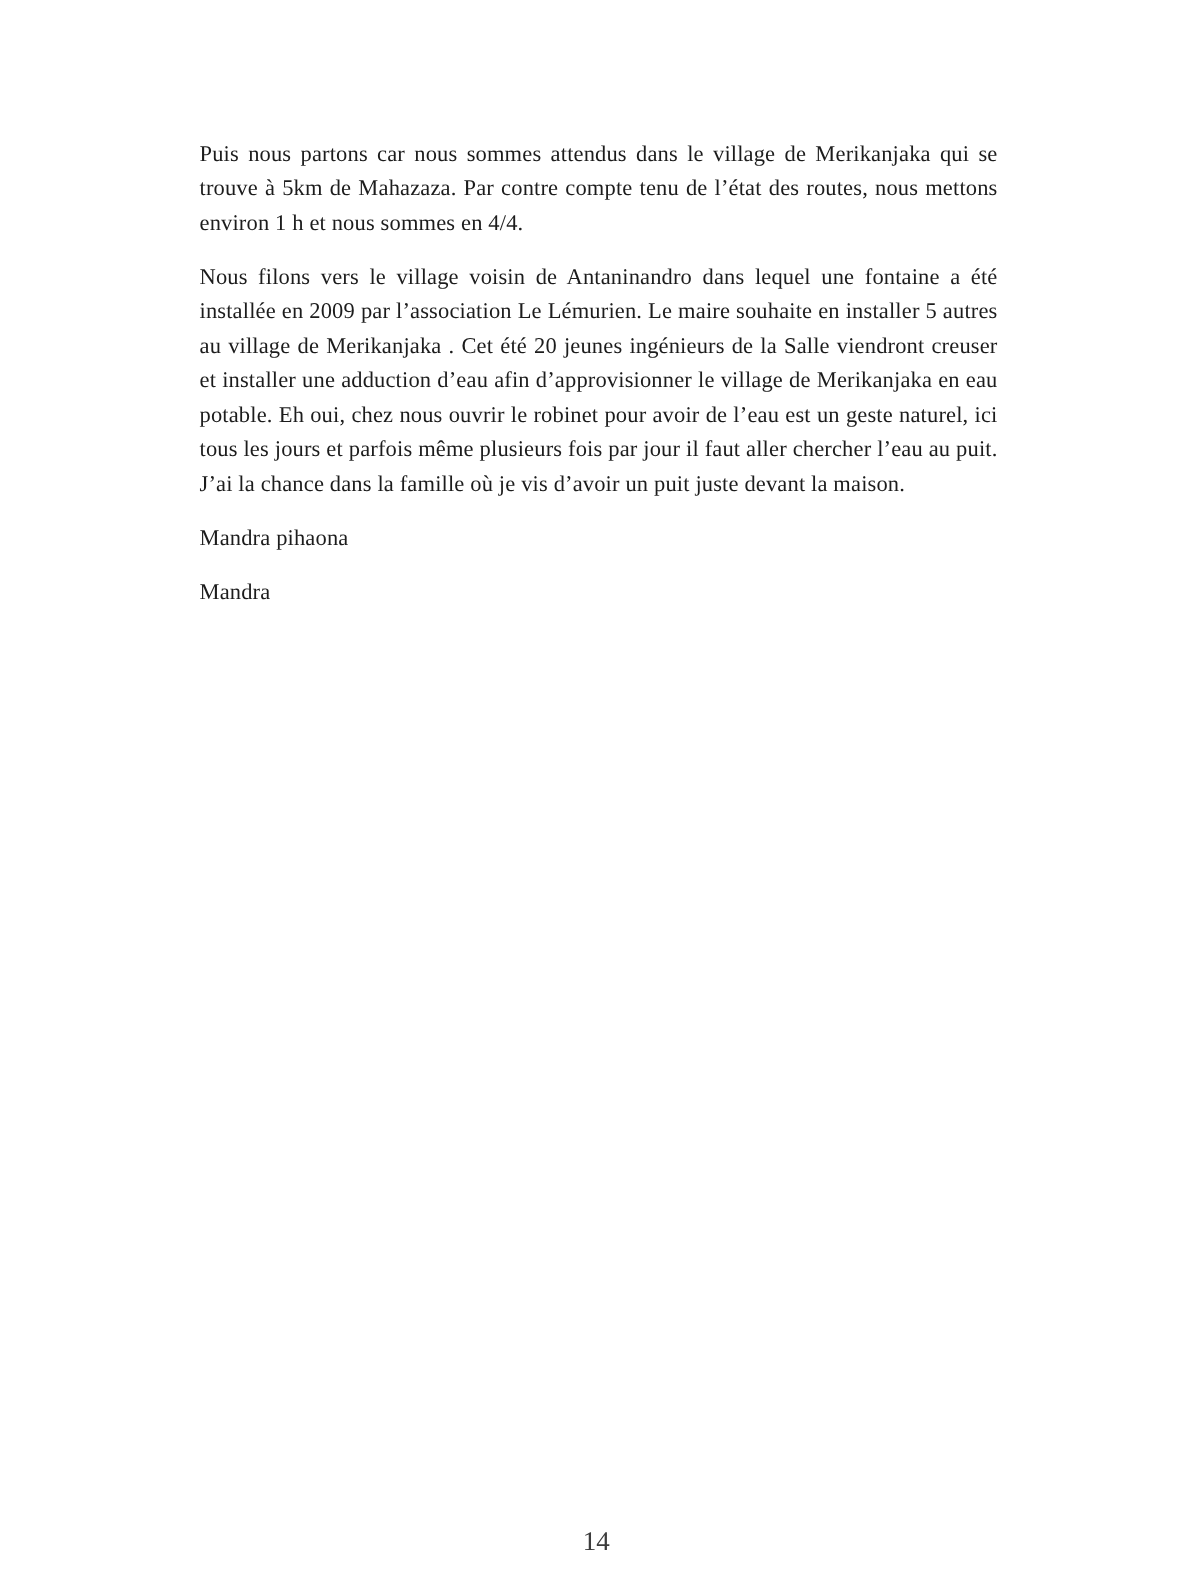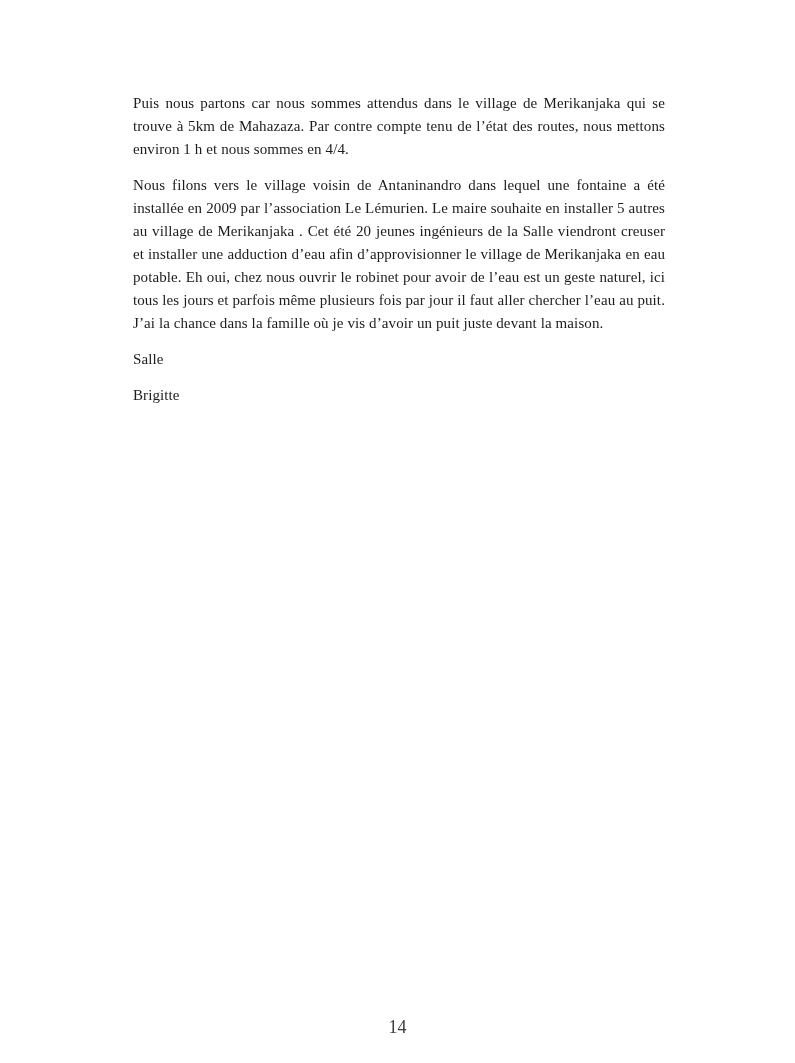--- a/index.html
+++ b/index.html
@@ -45,17 +45,17 @@
     font-family: "Liberation Serif", "DejaVu Serif", serif;
   }
 </style>
 </head>
 <body>
 
 <div class="page">
   <div class="letter-body">
       <p class="para">Puis nous partons car nous sommes attendus dans le  village de Merikanjaka qui se trouve à 5km de Mahazaza. Par contre compte tenu de l’état des routes, nous mettons environ 1 h et nous sommes en 4/4.</p>
       <p class="para">Nous filons vers le village voisin de Antaninandro dans lequel une fontaine a été installée en 2009 par l’association Le Lémurien. Le  maire souhaite en installer 5 autres au village de Merikanjaka . Cet été 20 jeunes ingénieurs de la Salle viendront creuser et installer une adduction d’eau afin  d’approvisionner le village de Merikanjaka en eau potable. Eh oui, chez nous ouvrir le robinet pour avoir de l’eau est un geste naturel, ici tous les jours et parfois même plusieurs fois par jour il faut aller chercher l’eau au puit. J’ai la chance dans la famille où je vis d’avoir un puit juste devant la maison.</p>
-      <p class="para single">Salle</p>
-      <p class="para single">Brigitte</p>
+      <p class="para single">Mandra pihaona</p>
+      <p class="para single">Mandra</p>
     </div>
   <div class="page-number">14</div>
 </div>
 
 </body></html>

